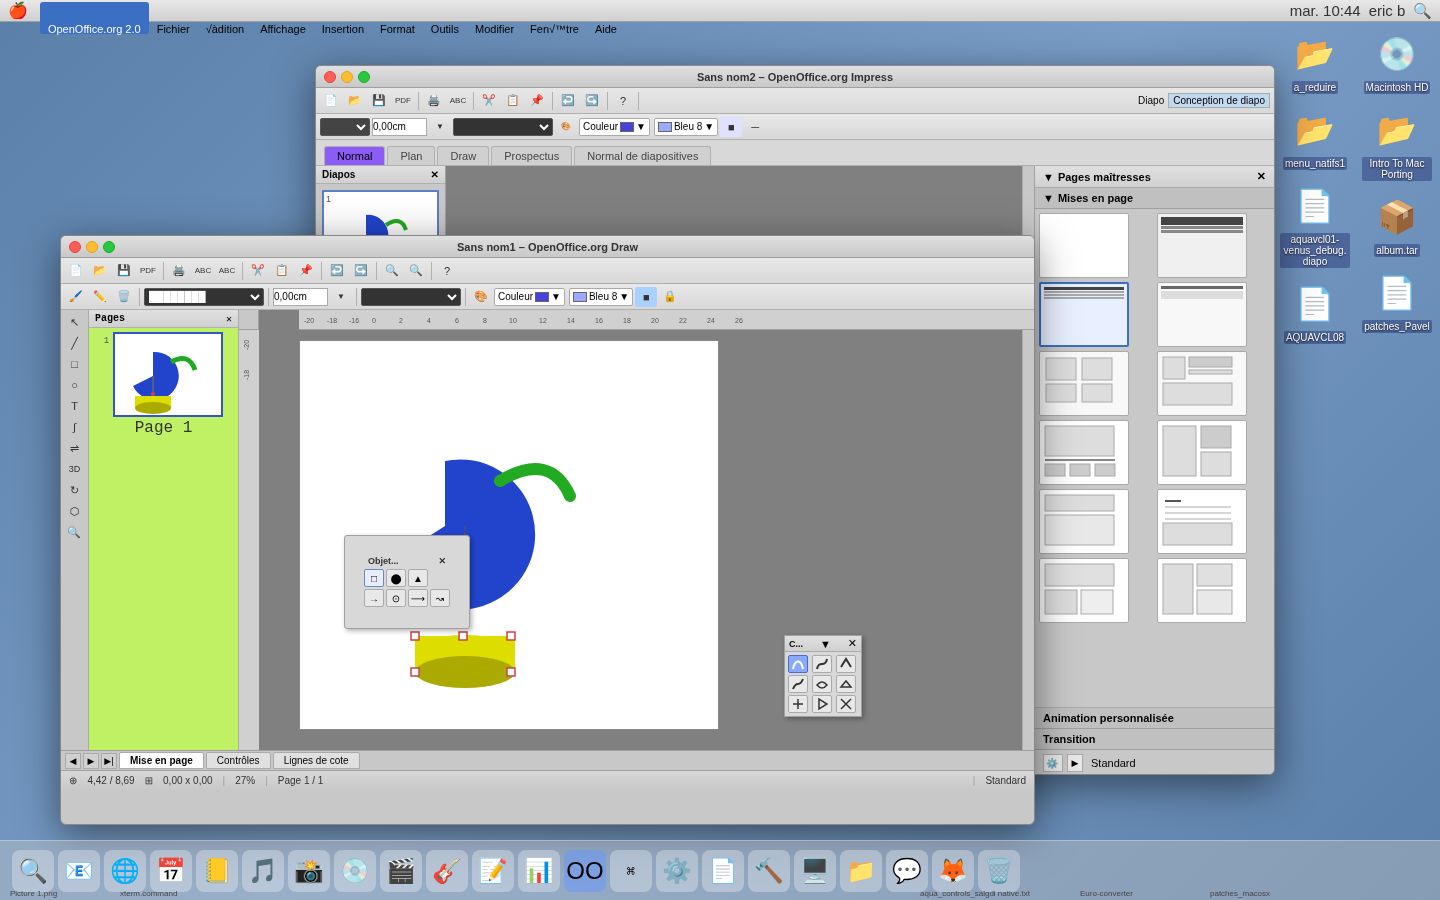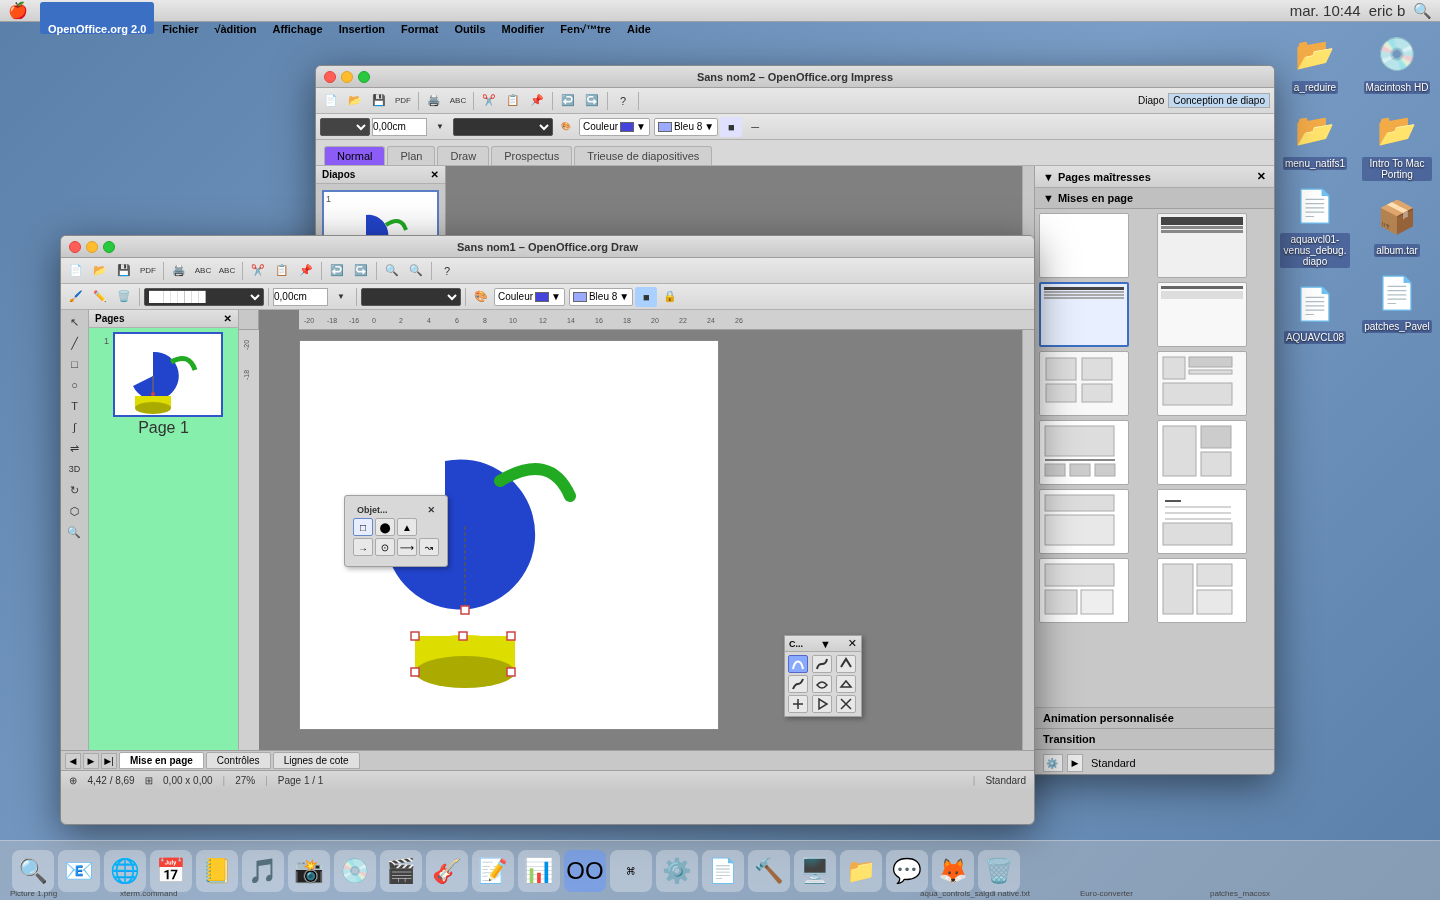--- a/index.html
+++ b/index.html
@@ -36,21 +36,21 @@
       font-size: 16px;
       margin-right: 12px;
       color: #333;
     }
     .menubar-item {
       padding: 16px 8px;
       height: 22px;
       line-height: 22px;
       font-size: 11px;
       color: #000;
-      font-weight: 700;
+      font-weight: 400;
       cursor: pointer;
       margin-top: 15px;
     }
     .menubar-item.active {
       background: #3a6fc4;
       color: white;
       border-radius: 3px;
     }
     .menubar-right {
       margin-left: auto;
@@ -325,23 +325,24 @@
       background: white;
       font-weight: 600;
     }
 
     
     .floating-toolbar {
       position: absolute;
       background: #d8d8d8;
       border: 1px solid #a0a0a0;
       border-radius: 3px;
-      padding: 8px;
+      padding: 19px;
       box-shadow: 2px 2px 5px rgba(0,0,0,0.3);
       z-index: 400;
+      margin-top: 40px;
     }
     .float-tb-title {
       font-size: 9px;
       font-weight: 600;
       padding: 1px 4px;
       color: #333;
       display: flex;
       justify-content: space-between;
     }
     .float-tb-row {
@@ -549,21 +550,21 @@
     </div>
     <div class="toolbar-btn" style="background:#e0e0ff;">■</div>
     <div class="toolbar-btn">─</div>
   </div>
 
   <div class="view-tabs">
     <div class="view-tab active">Normal</div>
     <div class="view-tab">Plan</div>
     <div class="view-tab">Draw</div>
     <div class="view-tab">Prospectus</div>
-    <div class="view-tab">Trieuse de diapositives</div>
+    <div class="view-tab">Normal de diapositives</div>
   </div>
 
   <div style="display:flex; height:calc(100% - 98px);">
 
     <div style="width:130px; background:#c8c8c8; border-right:1px solid #a0a0a0; position:relative;">
       <div style="height:18px; background:linear-gradient(to bottom,#e0e0e0,#d0d0d0); border-bottom:1px solid #b0b0b0; display:flex; align-items:center; padding:0 6px; font-size:10px; font-weight:600; justify-content:space-between;">
         <span>Diapos</span>
         <span style="cursor:pointer;">✕</span>
       </div>
 
@@ -792,21 +793,21 @@
       <div class="toolbar-btn" style="width:22px; height:20px;">○</div>
       <div class="toolbar-btn" style="width:22px; height:20px;">T</div>
       <div class="toolbar-btn" style="width:22px; height:20px;">∫</div>
       <div class="toolbar-btn" style="width:22px; height:20px;">⇌</div>
       <div class="toolbar-btn" style="width:22px; height:20px; font-size:9px;">3D</div>
       <div class="toolbar-btn" style="width:22px; height:20px;">↻</div>
       <div class="toolbar-btn" style="width:22px; height:20px;">⬡</div>
       <div class="toolbar-btn" style="width:22px; height:20px;">🔍</div>
     </div>
 
-    <div style="width:150px; background:#86efac; border-right:1px solid #aaa;">
+    <div style="width:150px; background:#bef264; border-right:1px solid #aaa;font-family:Liberation Mono, monospace;">
       <div style="height:18px; background:linear-gradient(to bottom,#e0e0e0,#d0d0d0); border-bottom:1px solid #b0b0b0; display:flex; align-items:center; padding:0 6px; font-size:10px; font-weight:600; justify-content:space-between;">
         <span>Pages</span>
         <span style="cursor:pointer;">✕</span>
       </div>
 
       <div style="display:flex; flex-direction:column; align-items:center; padding:4px;">
         <div style="display:flex; gap:4px; align-items:flex-start;">
           <span style="font-size:9px; color:#555; margin-top:4px;">1</span>
           <div style="background:white; border:2px solid #3355cc; width:110px; height:85px; position:relative; overflow:hidden;">
             <svg width="110" height="85" viewBox="0 0 110 85">

